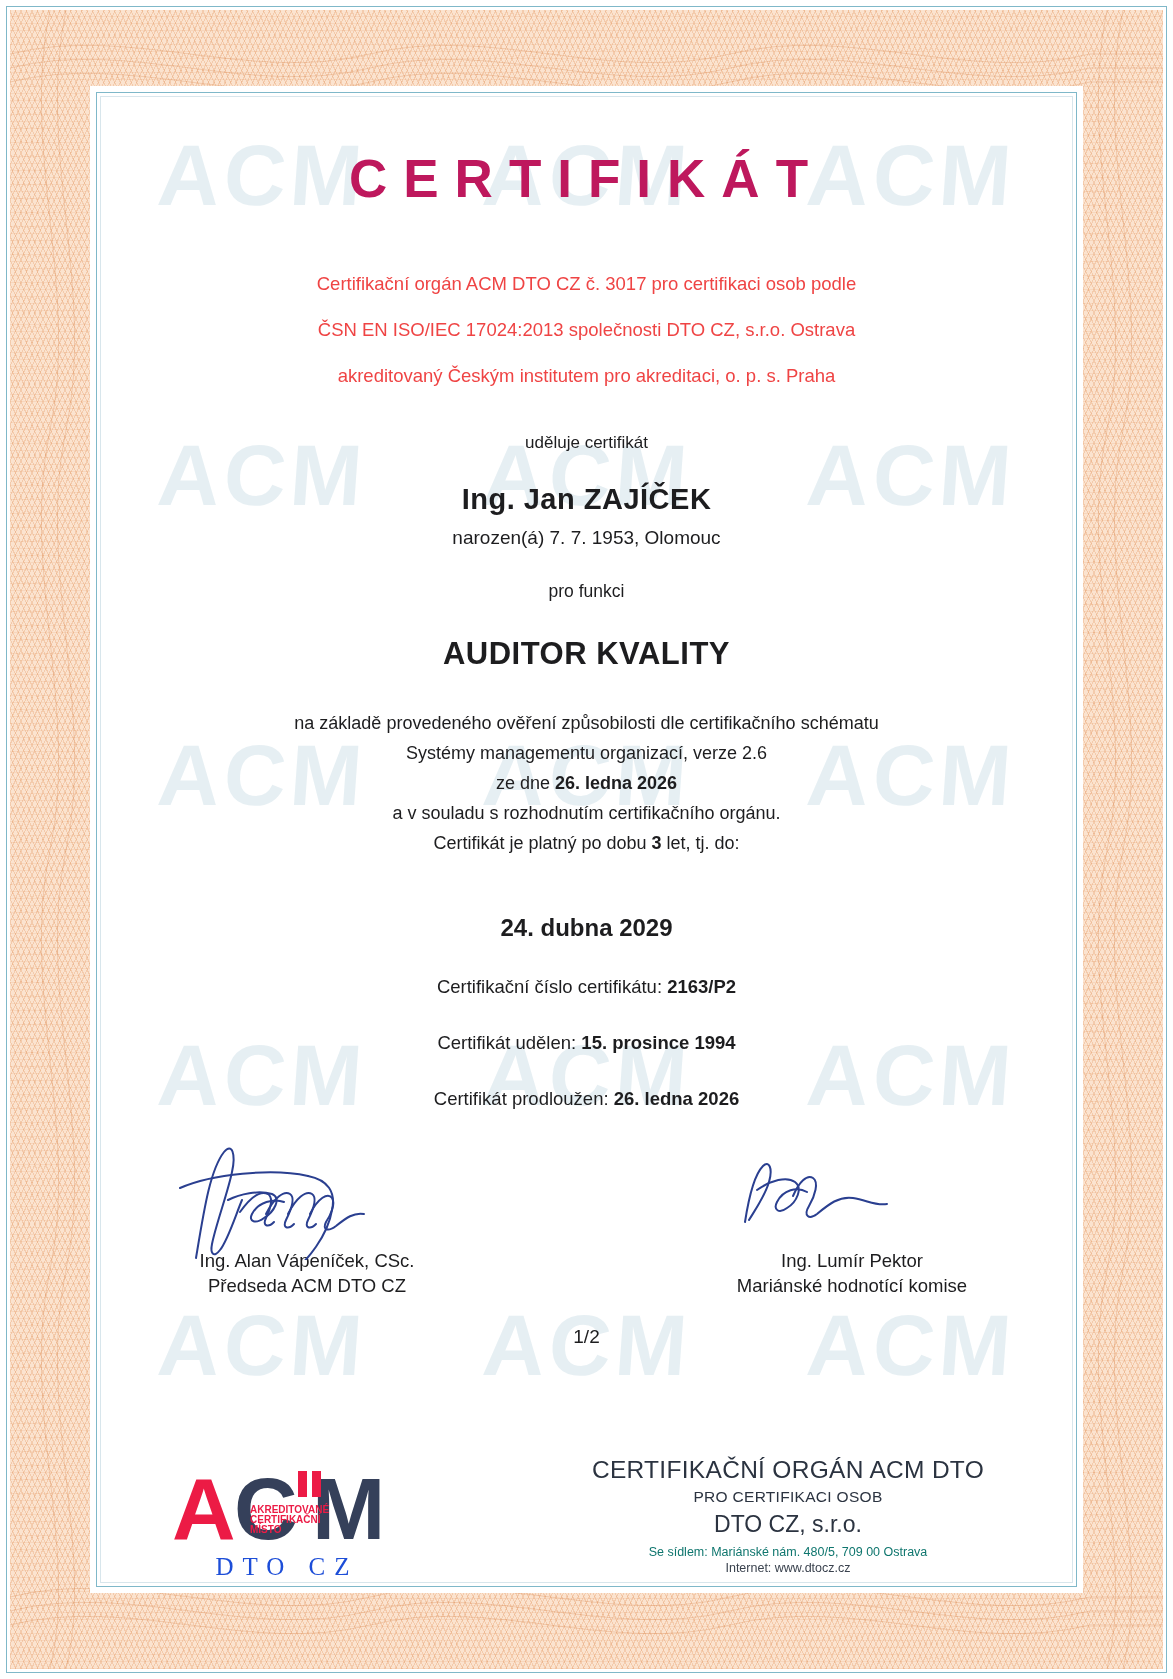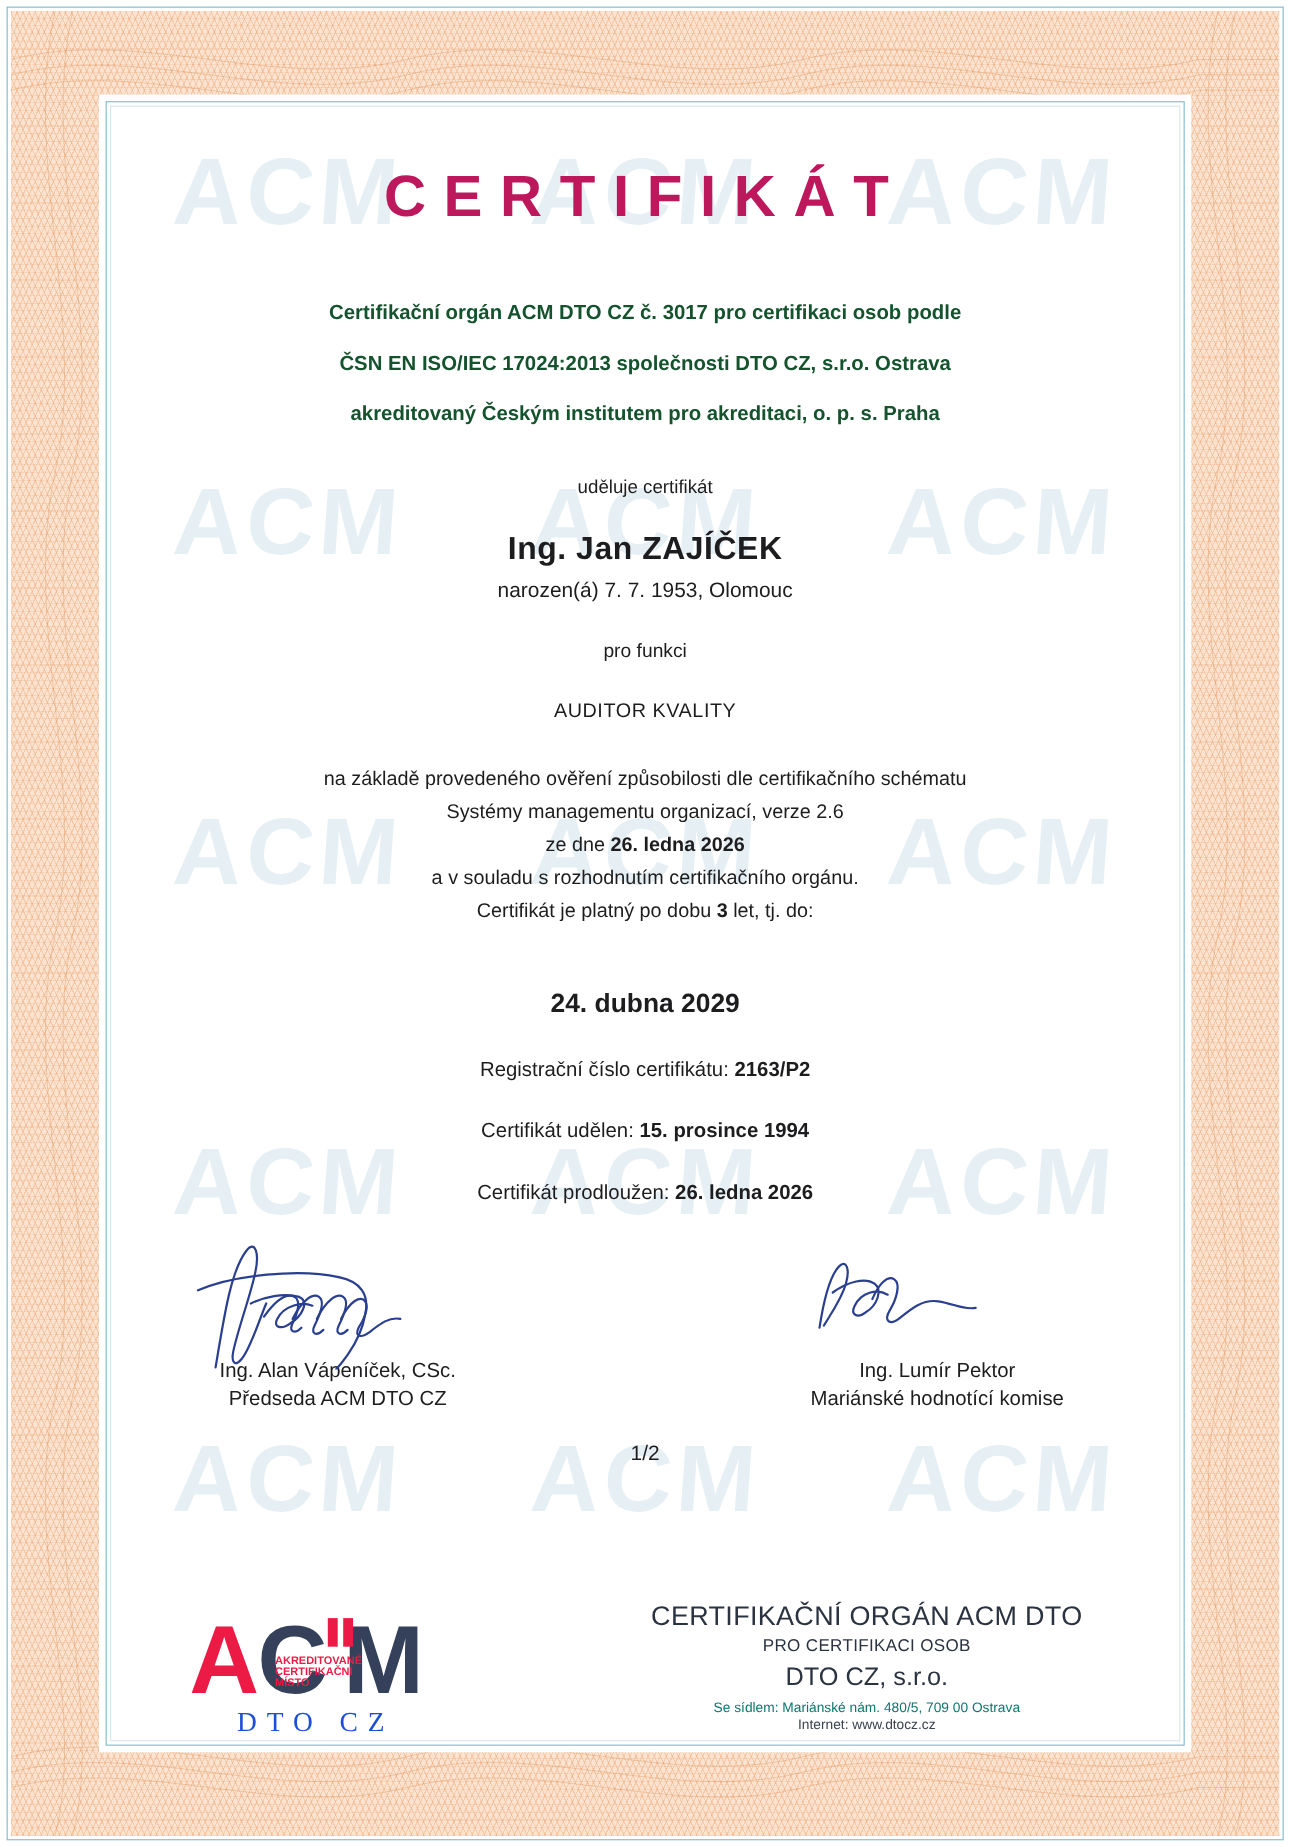--- a/index.html
+++ b/index.html
@@ -99,22 +99,21 @@
     font-size: 53px;
     font-weight: 700;
     letter-spacing: 16px;
     color: #be185d;
     font-family: "Liberation Sans", sans-serif;
   }
   .intro {
     margin-top: 52px;
     font-size: 18.5px;
     line-height: 46px;
-    color: #14532d;
-    font-weight: bold;
+    color: #ef4444;
   }
   .lead {
     font-size: 17px;
     margin-top: 34px;
   }
   .person {
     margin-top: 30px;
     font-size: 29px;
     font-weight: 700;
     letter-spacing: 0.5px;
@@ -122,22 +121,22 @@
   .birth {
     margin-top: 11px;
     font-size: 19px;
   }
   .role-lead {
     margin-top: 32px;
     font-size: 17.5px;
   }
   .role {
     margin-top: 34px;
-    font-size: 18px;
-    font-weight: 400;
+    font-size: 31px;
+    font-weight: 700;
     letter-spacing: 0.5px;
   }
   .basis {
     margin-top: 36px;
     font-size: 18px;
     line-height: 30px;
   }
   .basis b { font-weight: 700; }
   .valid-until {
     margin-top: 56px;
@@ -298,21 +297,21 @@
       </div>
       <div>a v souladu s rozhodnutím certifikačního orgánu.</div>
       <div>
         <span>Certifikát je platný po dobu </span><b>3</b><span> let, tj. do:</span>
       </div>
     </div>
 
     <div class="valid-until">24. dubna 2029</div>
 
     <div class="reg-line">
-      <span>Registrační číslo certifikátu: </span><b>2163/P2</b>
+      <span>Certifikační číslo certifikátu: </span><b>2163/P2</b>
     </div>
 
     <div class="reg-line">
       <span>Certifikát udělen: </span><b>15. prosince 1994</b>
     </div>
 
     <div class="reg-line">
       <span>Certifikát prodloužen: </span><b>26. ledna 2026</b>
     </div>
 

